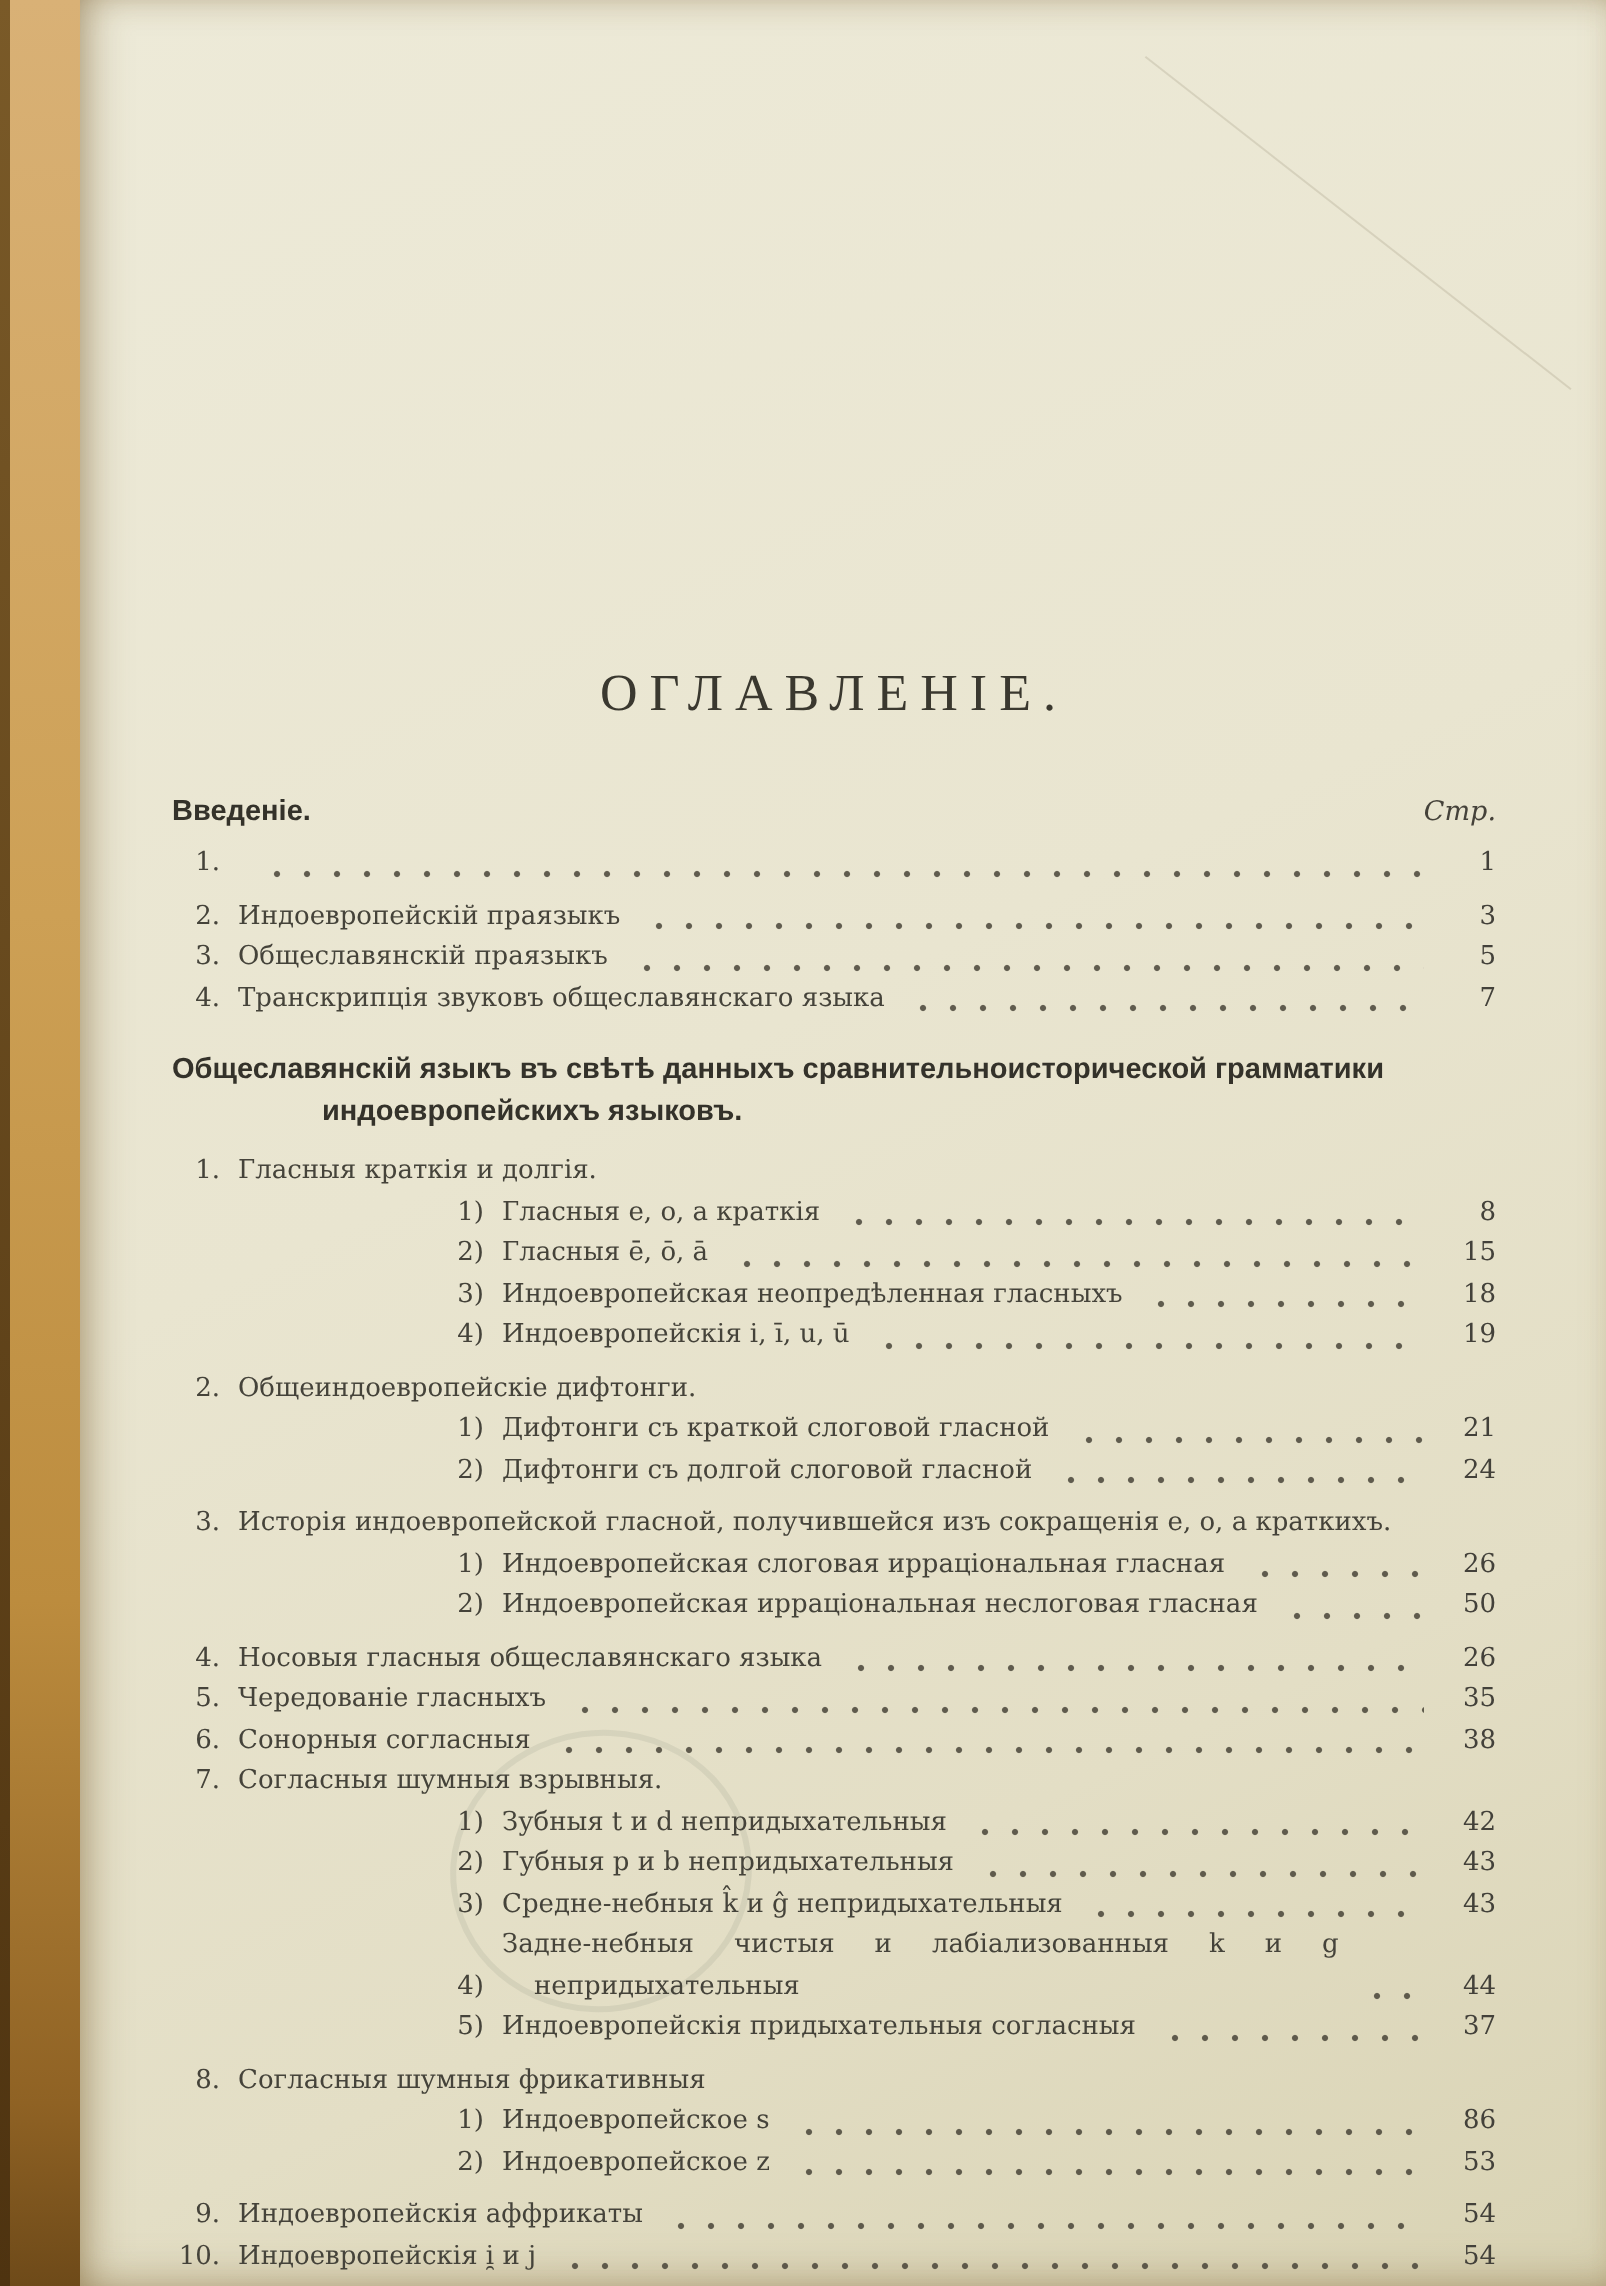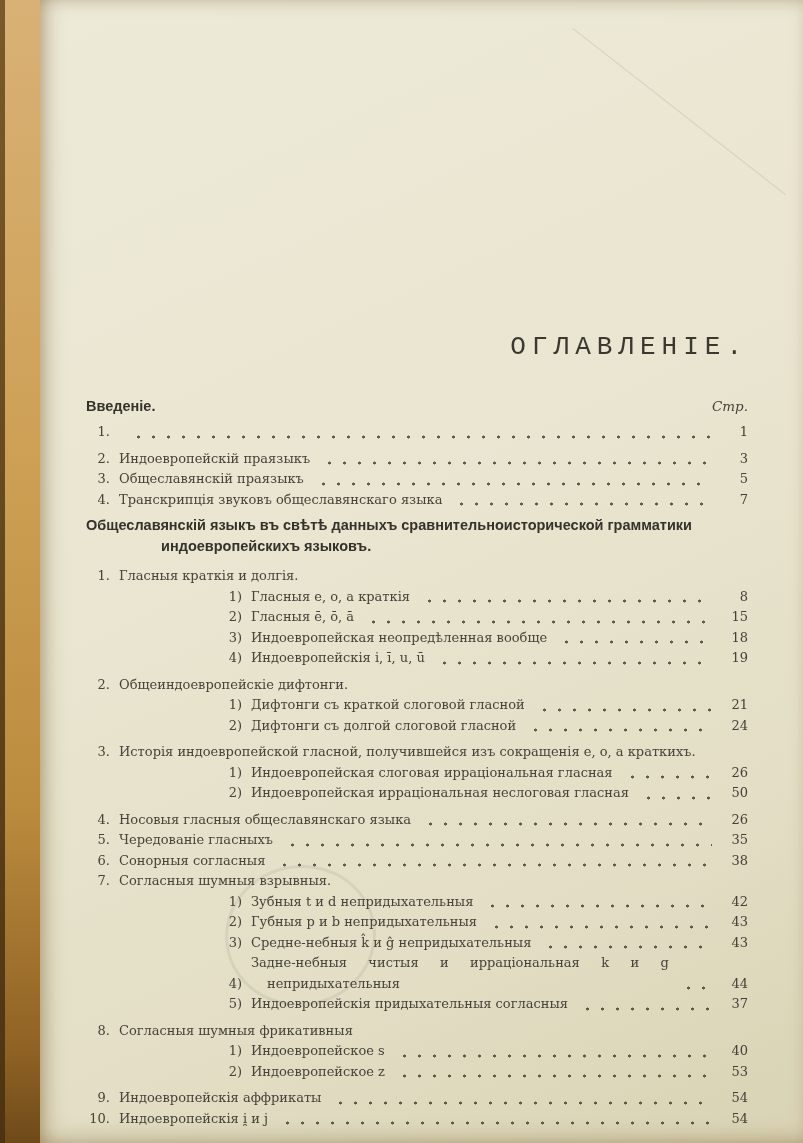--- a/index.html
+++ b/index.html
@@ -33,34 +33,34 @@
     border:3px solid rgba(85,100,90,.10);border-radius:50%;
     transform:rotate(-8deg);
   }
   .content{
     position:absolute;left:0;top:0;right:0;bottom:0;
     padding:0 55px 0 46px;
     color:#424036;
   }
   .page-title{
     margin:332px 0 0;
-    text-align:right;
-    font-family:Liberation Mono, monospace;
+    text-align:center;
+    font-family:Liberation Serif, serif;
     font-weight:400;
     font-size:26px;
     letter-spacing:6px;
     color:#3a382f;
   }
   .toc{margin-top:34px;}
   .section{margin:0;}
   .head-row{
     display:flex;align-items:baseline;justify-content:space-between;
     margin:0 0 5px 0;
   }
-  .section + .section .head-row{margin:5px 0 9px 0;align-items:center;}
+  .section + .section .head-row{margin:15px 0 9px 0;align-items:center;}
   .heading{
     margin:0;
     font-family:Liberation Sans, sans-serif;
     font-weight:bold;
     font-size:14.5px;line-height:21px;
     color:#34322a;
     padding-left:75px;text-indent:-75px;
     max-width:640px;
   }
   .col-head{
@@ -151,21 +151,21 @@
             <span class="pnum">8</span>
           </div>
           <div class="row lvl1">
             <span class="num">2)</span>
             <span class="text">Гласныя ē, ō, ā</span>
             <span class="leader"></span>
             <span class="pnum">15</span>
           </div>
           <div class="row lvl1">
             <span class="num">3)</span>
-            <span class="text">Индоевропейская неопредѣленная вообще</span>
+            <span class="text">Индоевропейская неопредѣленная гласныхъ</span>
             <span class="leader"></span>
             <span class="pnum">18</span>
           </div>
           <div class="row lvl1">
             <span class="num">4)</span>
             <span class="text">Индоевропейскія i, ī, u, ū</span>
             <span class="leader"></span>
             <span class="pnum">19</span>
           </div>
           <div class="row lvl0 gap nopage">
@@ -235,39 +235,39 @@
             <span class="pnum">43</span>
           </div>
           <div class="row lvl1">
             <span class="num">3)</span>
             <span class="text">Средне-небныя k̂ и ĝ непридыхательныя</span>
             <span class="leader"></span>
             <span class="pnum">43</span>
           </div>
           <div class="row lvl1">
             <span class="num">4)</span>
-            <span class="text">Задне-небныя чистыя и ирраціональная k и g непридыхательныя</span>
+            <span class="text">Задне-небныя чистыя и лабіализованныя k и g непридыхательныя</span>
             <span class="leader"></span>
             <span class="pnum">44</span>
           </div>
           <div class="row lvl1">
             <span class="num">5)</span>
             <span class="text">Индоевропейскія придыхательныя согласныя</span>
             <span class="leader"></span>
             <span class="pnum">37</span>
           </div>
           <div class="row lvl0 gap nopage">
             <span class="num">8.</span>
             <span class="text">Согласныя шумныя фрикативныя</span>
           </div>
           <div class="row lvl1">
             <span class="num">1)</span>
             <span class="text">Индоевропейское s</span>
             <span class="leader"></span>
-            <span class="pnum">40</span>
+            <span class="pnum">86</span>
           </div>
           <div class="row lvl1">
             <span class="num">2)</span>
             <span class="text">Индоевропейское z</span>
             <span class="leader"></span>
             <span class="pnum">53</span>
           </div>
           <div class="row lvl0 gap">
             <span class="num">9.</span>
             <span class="text">Индоевропейскія аффрикаты</span>

